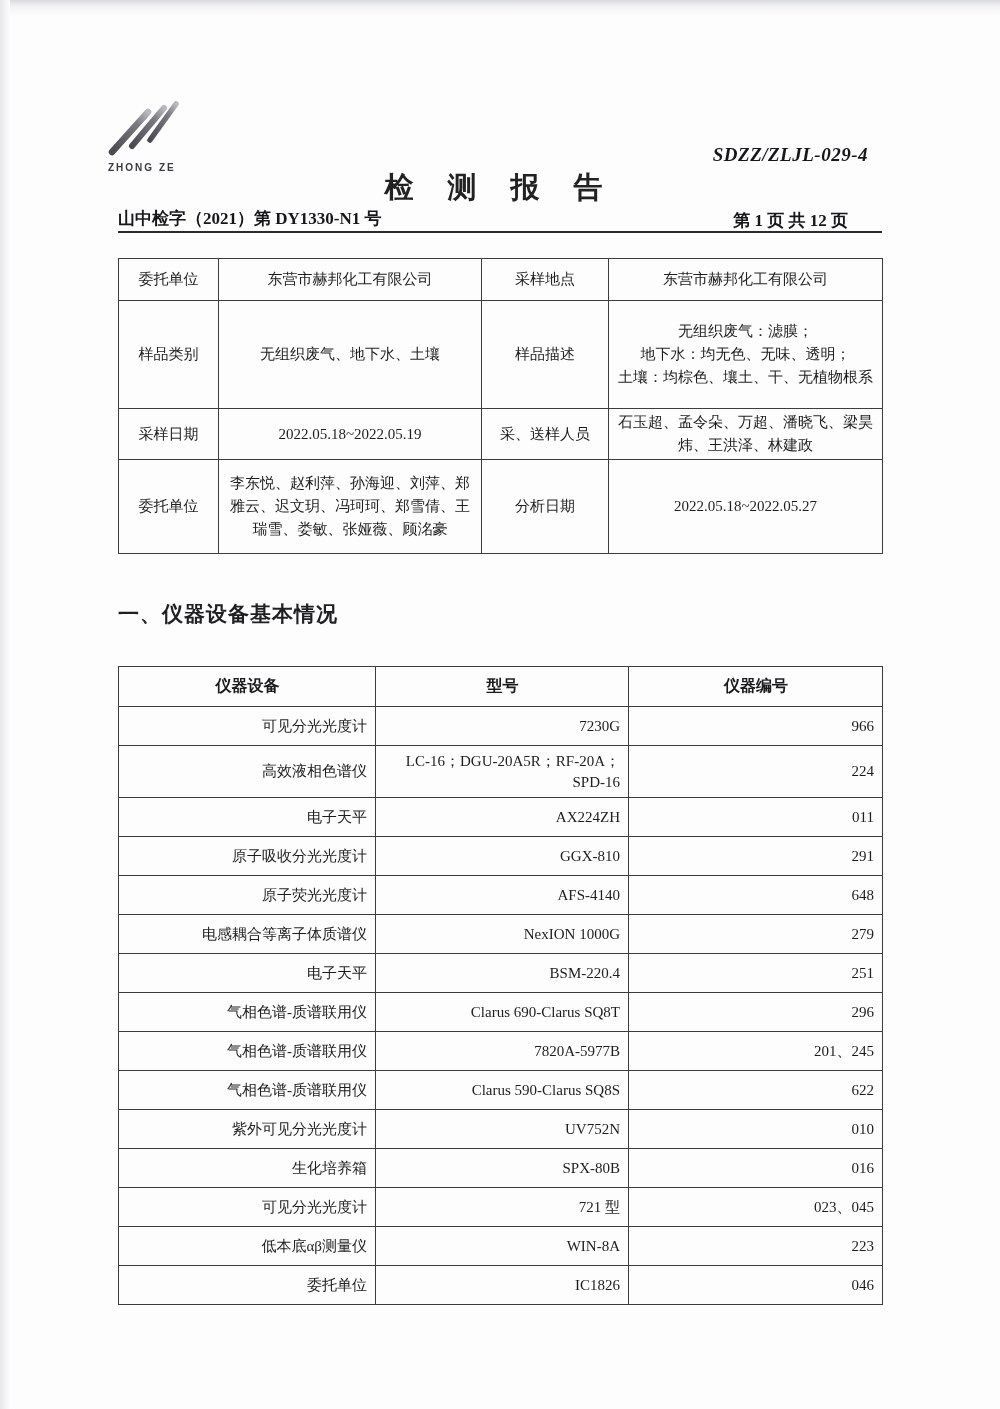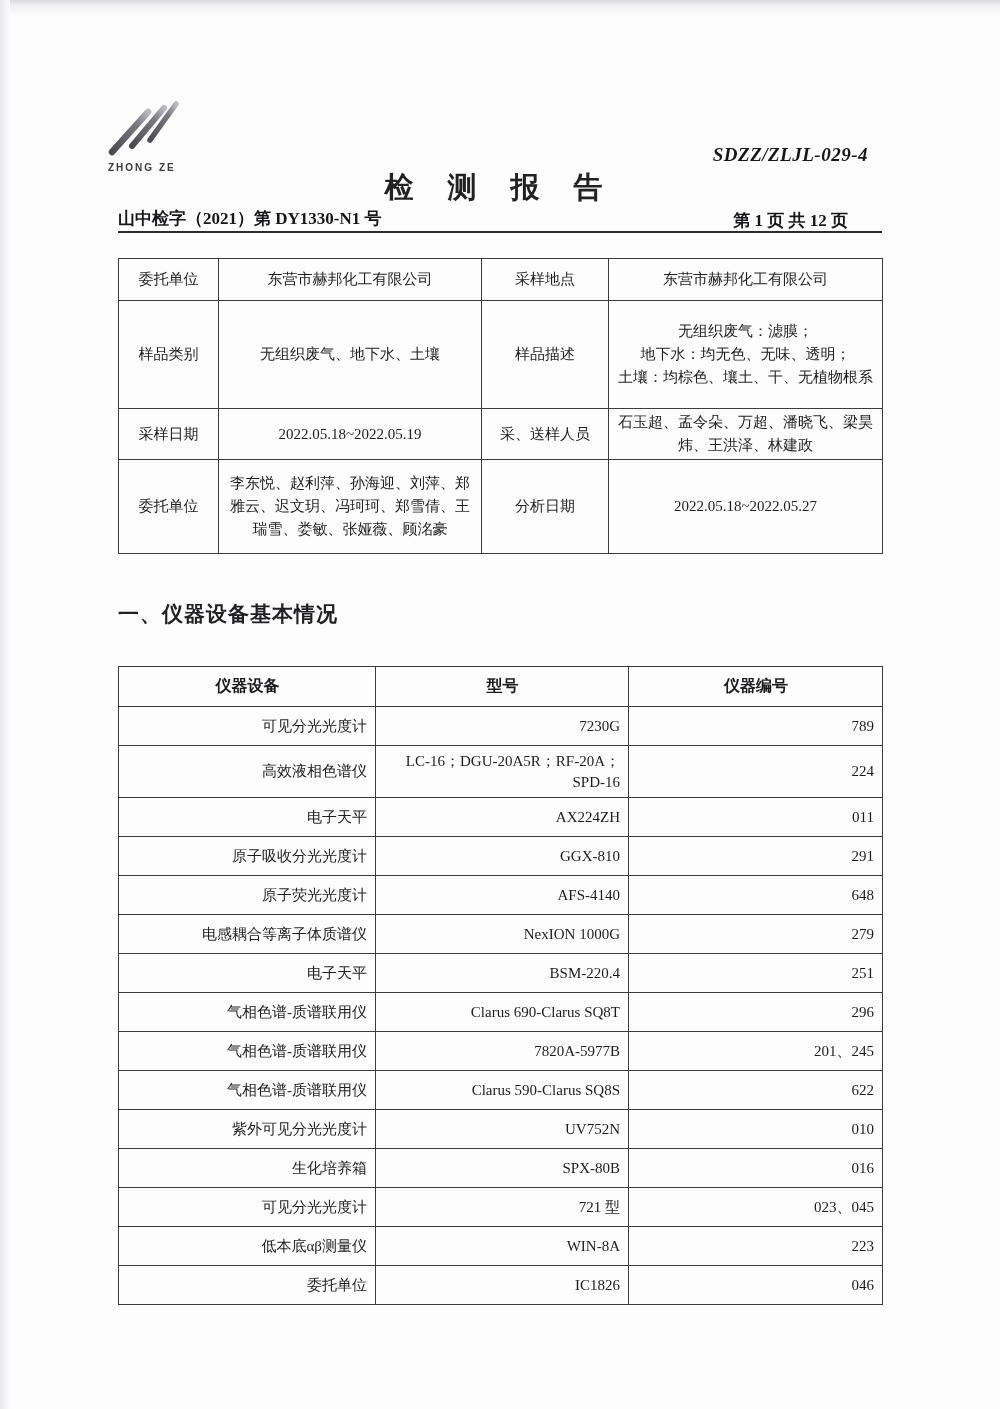--- a/index.html
+++ b/index.html
@@ -138,21 +138,21 @@
       <tr>
         <th>仪器设备</th>
         <th>型号</th>
         <th>仪器编号</th>
       </tr>
     </thead>
     <tbody>
       <tr>
         <td>可见分光光度计</td>
         <td>7230G</td>
-        <td>789</td>
+        <td>966</td>
       </tr>
       <tr class="tall">
         <td>高效液相色谱仪</td>
         <td>LC-16；DGU-20A5R；RF-20A；SPD-16</td>
         <td>224</td>
       </tr>
       <tr>
         <td>电子天平</td>
         <td>AX224ZH</td>
         <td>011</td>

